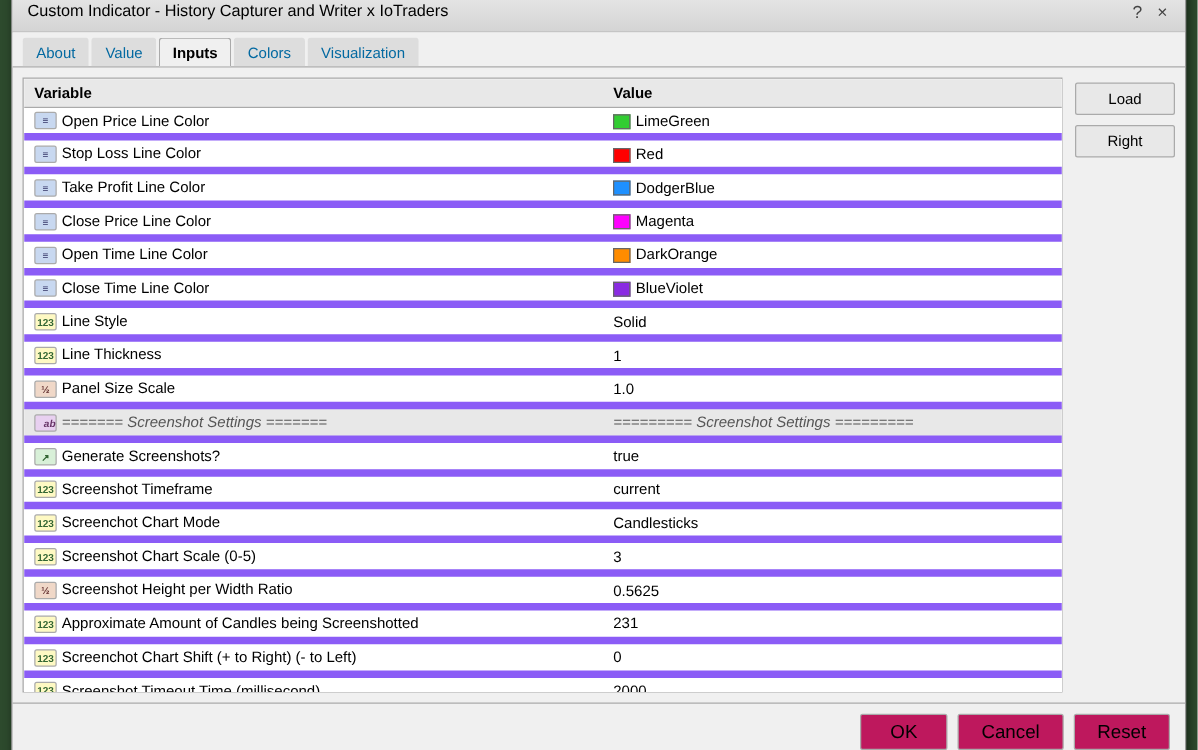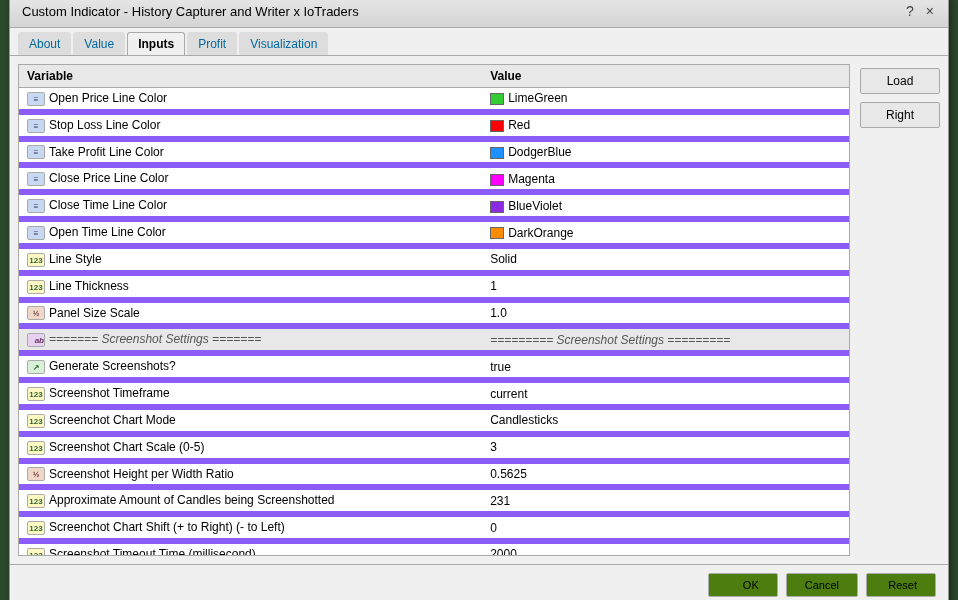--- a/index.html
+++ b/index.html
@@ -152,27 +152,27 @@
     }
     .bottom-bar {
       padding: 8px 12px;
       display: flex;
       justify-content: flex-end;
       gap: 8px;
       border-top: 1px solid #aaa;
     }
     .bottom-btn {
       padding: 5px 18px;
-      background: #4d7c0f;
-      border: 1px solid #aaa;
-      cursor: pointer;
-      font-size: 11px;
+      background: #be185d;
+      border: 1px solid #aaa;
+      cursor: pointer;
+      font-size: 15px;
       border-radius: 2px;
       min-width: 70px;
-      text-align: right;
+      text-align: center;
     }
     .separator-row td {
       background: #e8e8e8;
       font-style: italic;
       color: #555;
     }
   </style>
 </head>
 <body>
 
@@ -183,21 +183,21 @@
     <div class="title-controls">
       <button class="title-btn">?</button>
       <button class="title-btn">×</button>
     </div>
   </div>
 
   <div class="tab-bar">
     <div class="tab">About</div>
     <div class="tab">Value</div>
     <div class="tab active">Inputs</div>
-    <div class="tab">Profit</div>
+    <div class="tab">Colors</div>
     <div class="tab">Visualization</div>
   </div>
 
   <div class="content-area">
     <div class="table-container">
       <table>
         <thead>
           <tr>
             <th>Variable</th>
             <th>Value</th>
@@ -214,26 +214,26 @@
             </tr>
             <tr>
               <td><span class="row-icon icon-color">≡</span>Take Profit Line Color</td>
               <td><span class="color-swatch" style="background:#1E90FF"></span>DodgerBlue</td>
             </tr>
             <tr>
               <td><span class="row-icon icon-color">≡</span>Close Price Line Color</td>
               <td><span class="color-swatch" style="background:#FF00FF"></span>Magenta</td>
             </tr>
             <tr>
+              <td><span class="row-icon icon-color">≡</span>Open Time Line Color</td>
+              <td><span class="color-swatch" style="background:#FF8C00"></span>DarkOrange</td>
+            </tr>
+            <tr>
               <td><span class="row-icon icon-color">≡</span>Close Time Line Color</td>
               <td><span class="color-swatch" style="background:#8A2BE2"></span>BlueViolet</td>
-            </tr>
-            <tr>
-              <td><span class="row-icon icon-color">≡</span>Open Time Line Color</td>
-              <td><span class="color-swatch" style="background:#FF8C00"></span>DarkOrange</td>
             </tr>
             <tr>
               <td><span class="row-icon icon-123">123</span>Line Style</td>
               <td>Solid</td>
             </tr>
             <tr>
               <td><span class="row-icon icon-123">123</span>Line Thickness</td>
               <td>1</td>
             </tr>
             <tr>

